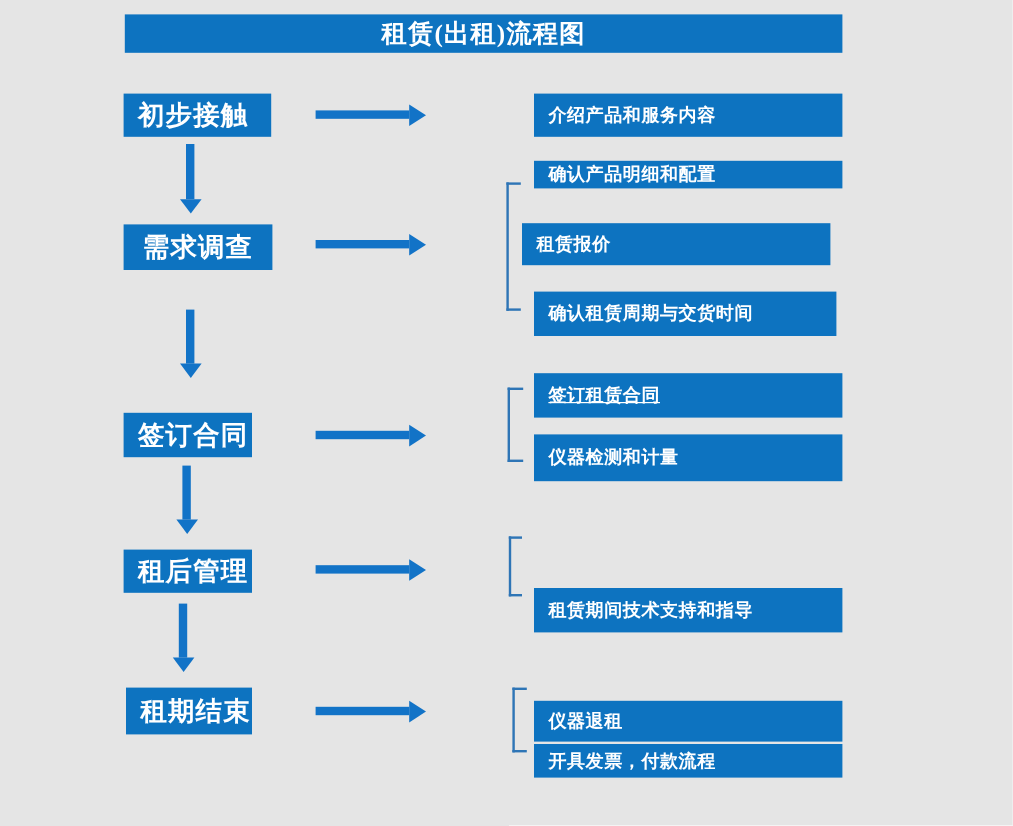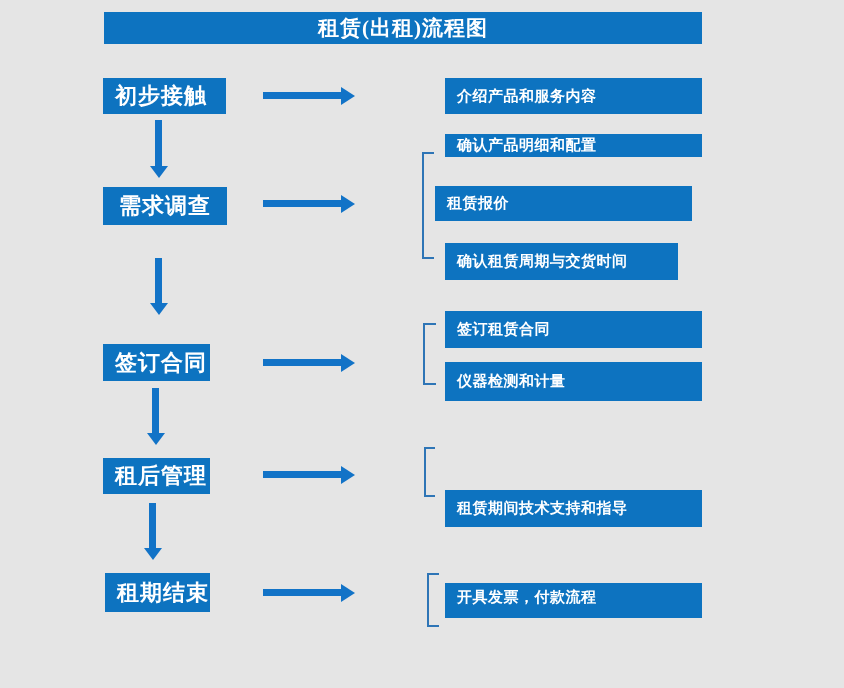--- a/index.html
+++ b/index.html
@@ -50,29 +50,29 @@
   <div class="bar lbox" style="left:103px; top:78px; width:123px; height:36px;">初步接触</div>
   <div class="bar lbox" style="left:103px; top:187px; width:124px; height:38px;padding-left:16px;">需求调查</div>
   <div class="bar lbox" style="left:103px; top:344px; width:107px; height:37px;">签订合同</div>
   <div class="bar lbox" style="left:103px; top:458px; width:107px; height:36px;">租后管理</div>
   <div class="bar lbox" style="left:105px; top:573px; width:105px; height:39px;">租期结束</div>
 
   <div class="bar rbox" style="left:445px; top:78px; width:257px; height:36px;">介绍产品和服务内容</div>
 
   <div class="bar rbox" style="left:445px; top:134px; width:257px; height:23px;">确认产品明细和配置</div>
   <div class="bar rbox" style="left:435px; top:186px; width:257px; height:35px;">租赁报价</div>
-  <div class="bar rbox" style="left:445px; top:243px; width:233px; height:37px;">确认租赁周期与交货时间</div>
+  <div class="bar rbox" style="left:445px; top:243px; width:252px; height:37px;">确认租赁周期与交货时间</div>
 
-  <div class="bar rbox" style="left:445px; top:311px; width:257px; height:37px;">签订租赁合同</div>
+  <div class="bar rbox" style="left:445px; top:311px; width:257px; height:37px;text-decoration:underline;">签订租赁合同</div>
   <div class="bar rbox" style="left:445px; top:362px; width:257px; height:39px;">仪器检测和计量</div>
 
   <div class="bar rbox" style="left:445px; top:490px; width:257px; height:37px;">租赁期间技术支持和指导</div>
 
   <div class="bar rbox" style="left:445px; top:584px; width:257px; height:34px;">仪器退租</div>
-  <div class="bar rbox" style="left:445px; top:583px; width:257px; height:28px;">开具发票，付款流程</div>
+  <div class="bar rbox" style="left:445px; top:620px; width:257px; height:28px;">开具发票，付款流程</div>
 
   <div class="harrow" style="left:263px; top:92px; width:78px;"></div>
   <div class="harrow" style="left:263px; top:200px; width:78px;"></div>
   <div class="harrow" style="left:263px; top:359px; width:78px;"></div>
   <div class="harrow" style="left:263px; top:471px; width:78px;"></div>
   <div class="harrow" style="left:263px; top:589px; width:78px;"></div>
 
   <div class="varrow" style="left:155px; top:120px; height:46px;"></div>
   <div class="varrow" style="left:155px; top:258px; height:45px;"></div>
   <div class="varrow" style="left:152px; top:388px; height:45px;"></div>

